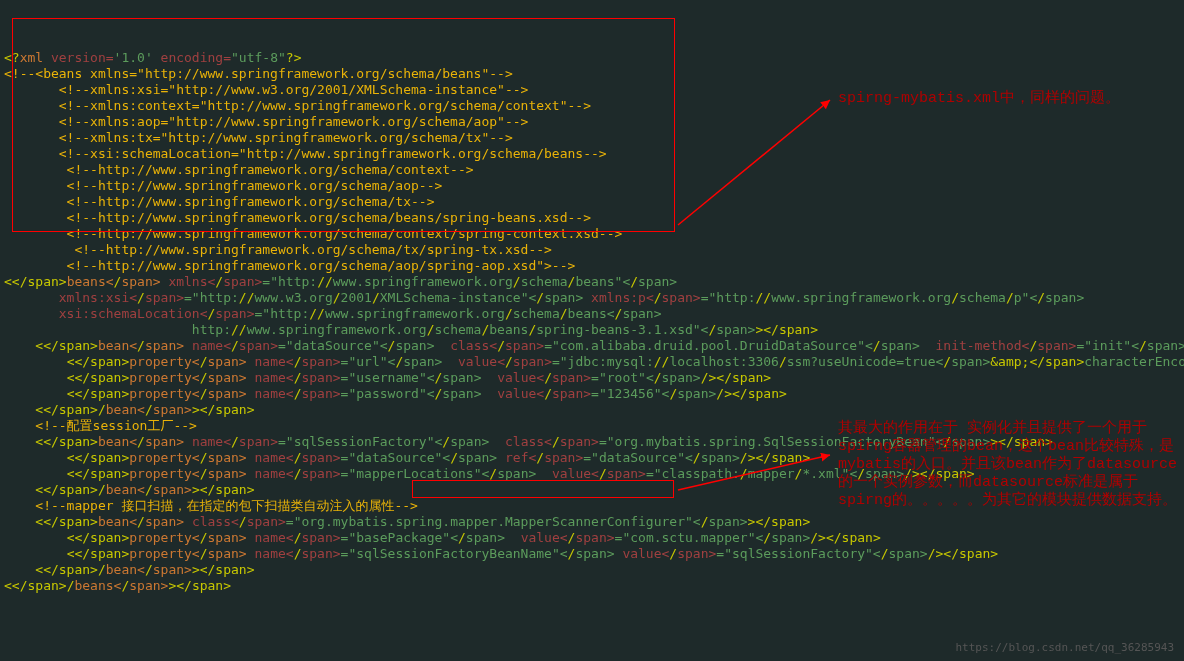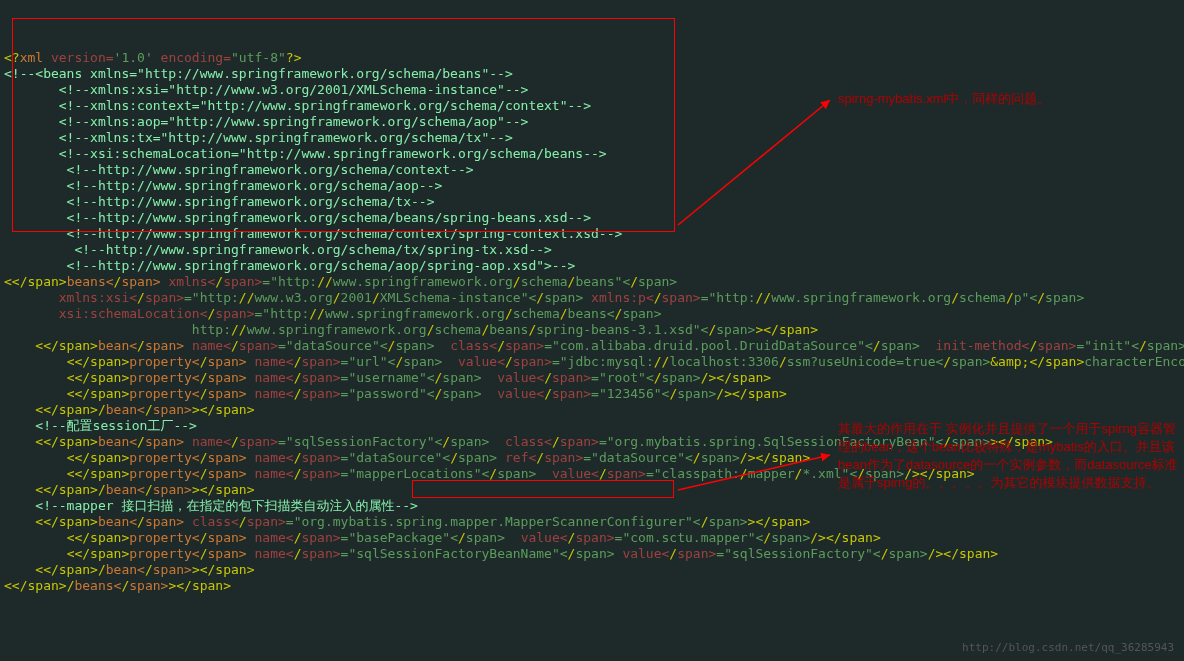--- a/index.html
+++ b/index.html
@@ -2,25 +2,25 @@
 <html><head>
 <meta charset="utf-8">
 <style>
 *{margin:0;padding:0;box-sizing:border-box}
 body{background:#1e2a2a;font-family:Consolas,monospace;font-size:13px;line-height:16px;color:#888;white-space:pre;overflow-x:auto;position:relative;width:1184px;height:661px}
 .code{padding:2px 0 0 4px}
 .yellow{color:#c8c800}
 .green{color:#5c9c5c}
 .orange{color:#cc7832}
 .red{color:#a04040}
-.gray{color:#86efac}
+.gray{color:#eab308}
 .redbox1{position:absolute;left:12px;top:18px;width:663px;height:214px;border:1px solid red;pointer-events:none}
 .redbox2{position:absolute;left:412px;top:480px;width:262px;height:18px;border:1px solid red;pointer-events:none}
 .arrow{position:absolute;pointer-events:none}
-.annotation{position:absolute;color:#b00000;font-size:13px;line-height:18px;font-family:Liberation Sans, sans-serif;white-space:normal}
+.annotation{position:absolute;color:#b00000;font-size:15px;line-height:18px;font-family:Liberation Mono, monospace;white-space:normal}
 .watermark{position:absolute;bottom:5px;right:10px;color:#555;font-size:11px}
 </style>
 </head>
 <body>
 
 
 <div class="code" id="code"><div><span class="yellow">&lt;?</span><span class="orange">xml</span><span class="red"> version=</span><span class="green">'1.0'</span><span class="red"> encoding=</span><span class="green">"utf-8"</span><span class="yellow">?&gt;</span></div><div><span class="gray">&lt;!--&lt;beans xmlns="http://www.springframework.org/schema/beans"--&gt;</span></div><div><span class="gray">       &lt;!--xmlns:xsi="http://www.w3.org/2001/XMLSchema-instance"--&gt;</span></div><div><span class="gray">       &lt;!--xmlns:context="http://www.springframework.org/schema/context"--&gt;</span></div><div><span class="gray">       &lt;!--xmlns:aop="http://www.springframework.org/schema/aop"--&gt;</span></div><div><span class="gray">       &lt;!--xmlns:tx="http://www.springframework.org/schema/tx"--&gt;</span></div><div><span class="gray">       &lt;!--xsi:schemaLocation="http://www.springframework.org/schema/beans--&gt;</span></div><div><span class="gray">        &lt;!--http://www.springframework.org/schema/context--&gt;</span></div><div><span class="gray">        &lt;!--http://www.springframework.org/schema/aop--&gt;</span></div><div><span class="gray">        &lt;!--http://www.springframework.org/schema/tx--&gt;</span></div><div><span class="gray">        &lt;!--http://www.springframework.org/schema/beans/spring-beans.xsd--&gt;</span></div><div><span class="gray">        &lt;!--http://www.springframework.org/schema/context/spring-context.xsd--&gt;</span></div><div><span class="gray">         &lt;!--http://www.springframework.org/schema/tx/spring-tx.xsd--&gt;</span></div><div><span class="gray">        &lt;!--http://www.springframework.org/schema/aop/spring-aop.xsd"&gt;--&gt;</span></div><div><span class="yellow">&lt;&lt;<span class="yellow">/</span>span&gt;<span class="orange">beans&lt;<span class="yellow">/</span>span&gt; <span class="red">xmlns&lt;<span class="yellow">/</span>span&gt;<span class="green">="http:<span class="yellow">/</span><span class="yellow">/</span>www.springframework.org<span class="yellow">/</span>schema<span class="yellow">/</span>beans"&lt;<span class="yellow">/</span>span&gt;</span></span></span></span></div><div>       <span class="red">xmlns:xsi&lt;<span class="yellow">/</span>span&gt;<span class="green">="http:<span class="yellow">/</span><span class="yellow">/</span>www.w3.org<span class="yellow">/</span>2001<span class="yellow">/</span>XMLSchema-instance"&lt;<span class="yellow">/</span>span&gt; <span class="red">xmlns:p&lt;<span class="yellow">/</span>span&gt;<span class="green">="http:<span class="yellow">/</span><span class="yellow">/</span>www.springframework.org<span class="yellow">/</span>schema<span class="yellow">/</span>p"&lt;<span class="yellow">/</span>span&gt;</span></span></span></span></div><div>       <span class="red">xsi:schemaLocation&lt;<span class="yellow">/</span>span&gt;<span class="green">="http:<span class="yellow">/</span><span class="yellow">/</span>www.springframework.org<span class="yellow">/</span>schema<span class="yellow">/</span>beans&lt;<span class="yellow">/</span>span&gt;</span></span></div><div><span class="green">                        http:<span class="yellow">/</span><span class="yellow">/</span>www.springframework.org<span class="yellow">/</span>schema<span class="yellow">/</span>beans<span class="yellow">/</span>spring-beans-3.1.xsd"&lt;<span class="yellow">/</span>span&gt;<span class="yellow">&gt;&lt;<span class="yellow">/</span>span&gt;</span></span></div><div></div><div></div><div>    <span class="yellow">&lt;&lt;<span class="yellow">/</span>span&gt;<span class="orange">bean&lt;<span class="yellow">/</span>span&gt; <span class="red">name&lt;<span class="yellow">/</span>span&gt;<span class="green">="dataSource"&lt;<span class="yellow">/</span>span&gt;  <span class="red">class&lt;<span class="yellow">/</span>span&gt;<span class="green">="com.alibaba.druid.pool.DruidDataSource"&lt;<span class="yellow">/</span>span&gt;  <span class="red">init-method&lt;<span class="yellow">/</span>span&gt;<span class="green">="init"&lt;<span class="yellow">/</span>span&gt;  </span></span></span></span></span></span></span></span></div><div>        <span class="yellow">&lt;&lt;<span class="yellow">/</span>span&gt;<span class="orange">property&lt;<span class="yellow">/</span>span&gt; <span class="red">name&lt;<span class="yellow">/</span>span&gt;<span class="green">="url"&lt;<span class="yellow">/</span>span&gt;  <span class="red">value&lt;<span class="yellow">/</span>span&gt;<span class="green">="jdbc:mysql:<span class="yellow">/</span><span class="yellow">/</span>localhost:3306<span class="yellow">/</span>ssm?useUnicode=true&lt;<span class="yellow">/</span>span&gt;<span class="yellow">&amp;amp;&lt;<span class="yellow">/</span>span&gt;<span class="green">characterEncoding=utf-8"&lt;span&gt;</span></span></span></span></span></span></span></span></div><div>        <span class="yellow">&lt;&lt;<span class="yellow">/</span>span&gt;<span class="orange">property&lt;<span class="yellow">/</span>span&gt; <span class="red">name&lt;<span class="yellow">/</span>span&gt;<span class="green">="username"&lt;<span class="yellow">/</span>span&gt;  <span class="red">value&lt;<span class="yellow">/</span>span&gt;<span class="green">="root"&lt;<span class="yellow">/</span>span&gt;<span class="yellow">/</span><span class="yellow">&gt;&lt;<span class="yellow">/</span>span&gt;</span></span></span></span></span></span></span></div><div>        <span class="yellow">&lt;&lt;<span class="yellow">/</span>span&gt;<span class="orange">property&lt;<span class="yellow">/</span>span&gt; <span class="red">name&lt;<span class="yellow">/</span>span&gt;<span class="green">="password"&lt;<span class="yellow">/</span>span&gt;  <span class="red">value&lt;<span class="yellow">/</span>span&gt;<span class="green">="123456"&lt;<span class="yellow">/</span>span&gt;<span class="yellow">/</span><span class="yellow">&gt;&lt;<span class="yellow">/</span>span&gt;</span></span></span></span></span></span></span></div><div>    <span class="yellow">&lt;&lt;<span class="yellow">/</span>span&gt;<span class="yellow">/</span><span class="orange">bean&lt;<span class="yellow">/</span>span&gt;<span class="yellow">&gt;&lt;<span class="yellow">/</span>span&gt;</span></span></span></div><div><span class="gray">    &lt;!--配置session工厂--&gt;</span></div><div>    <span class="yellow">&lt;&lt;<span class="yellow">/</span>span&gt;<span class="orange">bean&lt;<span class="yellow">/</span>span&gt; <span class="red">name&lt;<span class="yellow">/</span>span&gt;<span class="green">="sqlSessionFactory"&lt;<span class="yellow">/</span>span&gt;  <span class="red">class&lt;<span class="yellow">/</span>span&gt;<span class="green">="org.mybatis.spring.SqlSessionFactoryBean"&lt;<span class="yellow">/</span>span&gt;<span class="yellow">&gt;&lt;<span class="yellow">/</span>span&gt;</span></span></span></span></span></span></span></div><div>        <span class="yellow">&lt;&lt;<span class="yellow">/</span>span&gt;<span class="orange">property&lt;<span class="yellow">/</span>span&gt; <span class="red">name&lt;<span class="yellow">/</span>span&gt;<span class="green">="dataSource"&lt;<span class="yellow">/</span>span&gt; <span class="red">ref&lt;<span class="yellow">/</span>span&gt;<span class="green">="dataSource"&lt;<span class="yellow">/</span>span&gt;<span class="yellow">/</span><span class="yellow">&gt;&lt;<span class="yellow">/</span>span&gt;</span></span></span></span></span></span></span></div><div>        <span class="yellow">&lt;&lt;<span class="yellow">/</span>span&gt;<span class="orange">property&lt;<span class="yellow">/</span>span&gt; <span class="red">name&lt;<span class="yellow">/</span>span&gt;<span class="green">="mapperLocations"&lt;<span class="yellow">/</span>span&gt;  <span class="red">value&lt;<span class="yellow">/</span>span&gt;<span class="green">="classpath:<span class="yellow">/</span>mapper<span class="yellow">/</span>*.xml"&lt;<span class="yellow">/</span>span&gt;<span class="yellow">/</span><span class="yellow">&gt;&lt;<span class="yellow">/</span>span&gt;</span></span></span></span></span></span></span></div><div>    <span class="yellow">&lt;&lt;<span class="yellow">/</span>span&gt;<span class="yellow">/</span><span class="orange">bean&lt;<span class="yellow">/</span>span&gt;<span class="yellow">&gt;&lt;<span class="yellow">/</span>span&gt;</span></span></span></div><div><span class="gray">    &lt;!--mapper 接口扫描，在指定的包下扫描类自动注入的属性--&gt;</span></div><div>    <span class="yellow">&lt;&lt;<span class="yellow">/</span>span&gt;<span class="orange">bean&lt;<span class="yellow">/</span>span&gt; <span class="red">class&lt;<span class="yellow">/</span>span&gt;<span class="green">="org.mybatis.spring.mapper.MapperScannerConfigurer"&lt;<span class="yellow">/</span>span&gt;<span class="yellow">&gt;&lt;<span class="yellow">/</span>span&gt;</span></span></span></span></span></div><div>        <span class="yellow">&lt;&lt;<span class="yellow">/</span>span&gt;<span class="orange">property&lt;<span class="yellow">/</span>span&gt; <span class="red">name&lt;<span class="yellow">/</span>span&gt;<span class="green">="basePackage"&lt;<span class="yellow">/</span>span&gt;  <span class="red">value&lt;<span class="yellow">/</span>span&gt;<span class="green">="com.sctu.mapper"&lt;<span class="yellow">/</span>span&gt;<span class="yellow">/</span><span class="yellow">&gt;&lt;<span class="yellow">/</span>span&gt;</span></span></span></span></span></span></span></div><div>        <span class="yellow">&lt;&lt;<span class="yellow">/</span>span&gt;<span class="orange">property&lt;<span class="yellow">/</span>span&gt; <span class="red">name&lt;<span class="yellow">/</span>span&gt;<span class="green">="sqlSessionFactoryBeanName"&lt;<span class="yellow">/</span>span&gt; <span class="red">value&lt;<span class="yellow">/</span>span&gt;<span class="green">="sqlSessionFactory"&lt;<span class="yellow">/</span>span&gt;<span class="yellow">/</span><span class="yellow">&gt;&lt;<span class="yellow">/</span>span&gt;</span></span></span></span></span></span></span></div><div>    <span class="yellow">&lt;&lt;<span class="yellow">/</span>span&gt;<span class="yellow">/</span><span class="orange">bean&lt;<span class="yellow">/</span>span&gt;<span class="yellow">&gt;&lt;<span class="yellow">/</span>span&gt;</span></span></span></div><div></div><div><span class="yellow">&lt;&lt;<span class="yellow">/</span>span&gt;<span class="yellow">/</span><span class="orange">beans&lt;<span class="yellow">/</span>span&gt;<span class="yellow">&gt;&lt;<span class="yellow">/</span>span&gt;</span></span></span></div></div>
 
 <div class="redbox1"></div>
 <div class="redbox2"></div>
@@ -30,15 +30,15 @@
       <marker id="ah" markerWidth="8" markerHeight="8" refX="6" refY="3" orient="auto">
         <path d="M0,0 L6,3 L0,6 Z" fill="red"></path>
       </marker>
     </defs>
 <line x1="678" y1="225" x2="830" y2="100" stroke="red" stroke-width="1.5" marker-end="url(#ah)"></line>
 <line x1="678" y1="490" x2="830" y2="455" stroke="red" stroke-width="1.5" marker-end="url(#ah)"></line>
 </svg>
 
 <div class="annotation" style="left:838px;top:90px;width:330px">spirng-mybatis.xml中，同样的问题。</div>
 <div class="annotation" style="left:838px;top:420px;width:340px">其最大的作用在于 实例化并且提供了一个用于spirng容器管理的bean，这个bean比较特殊，是mybatis的入口。并且该bean作为了datasource的一个实例参数，而datasource标准是属于spirng的。。。。。为其它的模块提供数据支持。</div>
-<div class="watermark">http://blog.csdn.net/qq_36285943</div>
+<div class="watermark">https://blog.csdn.net/qq_36285943</div>
 
 
 
 </body></html>

